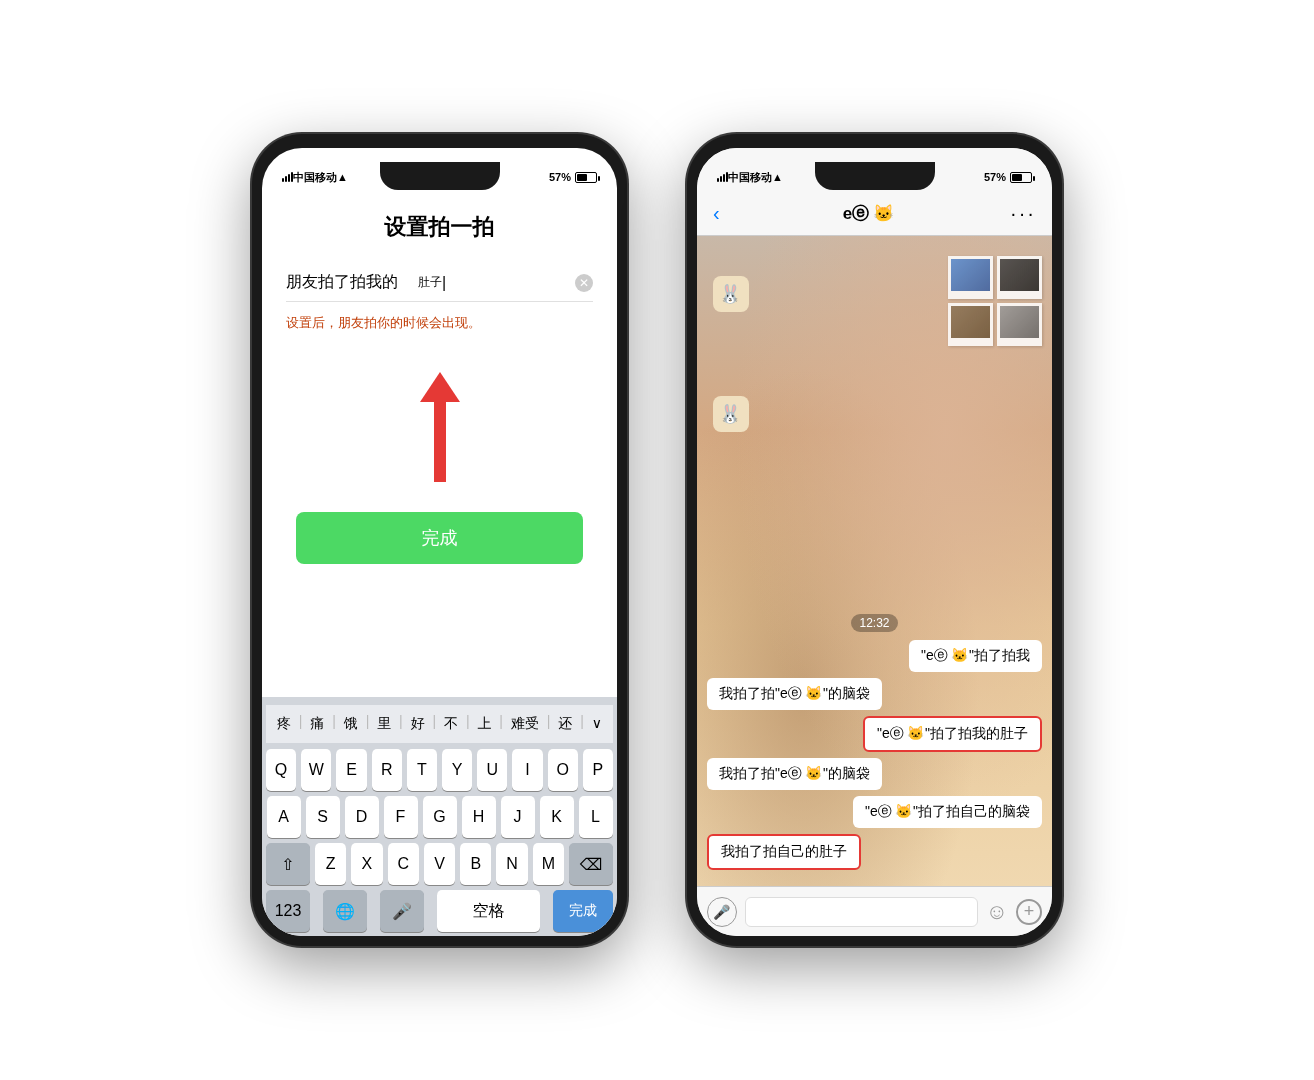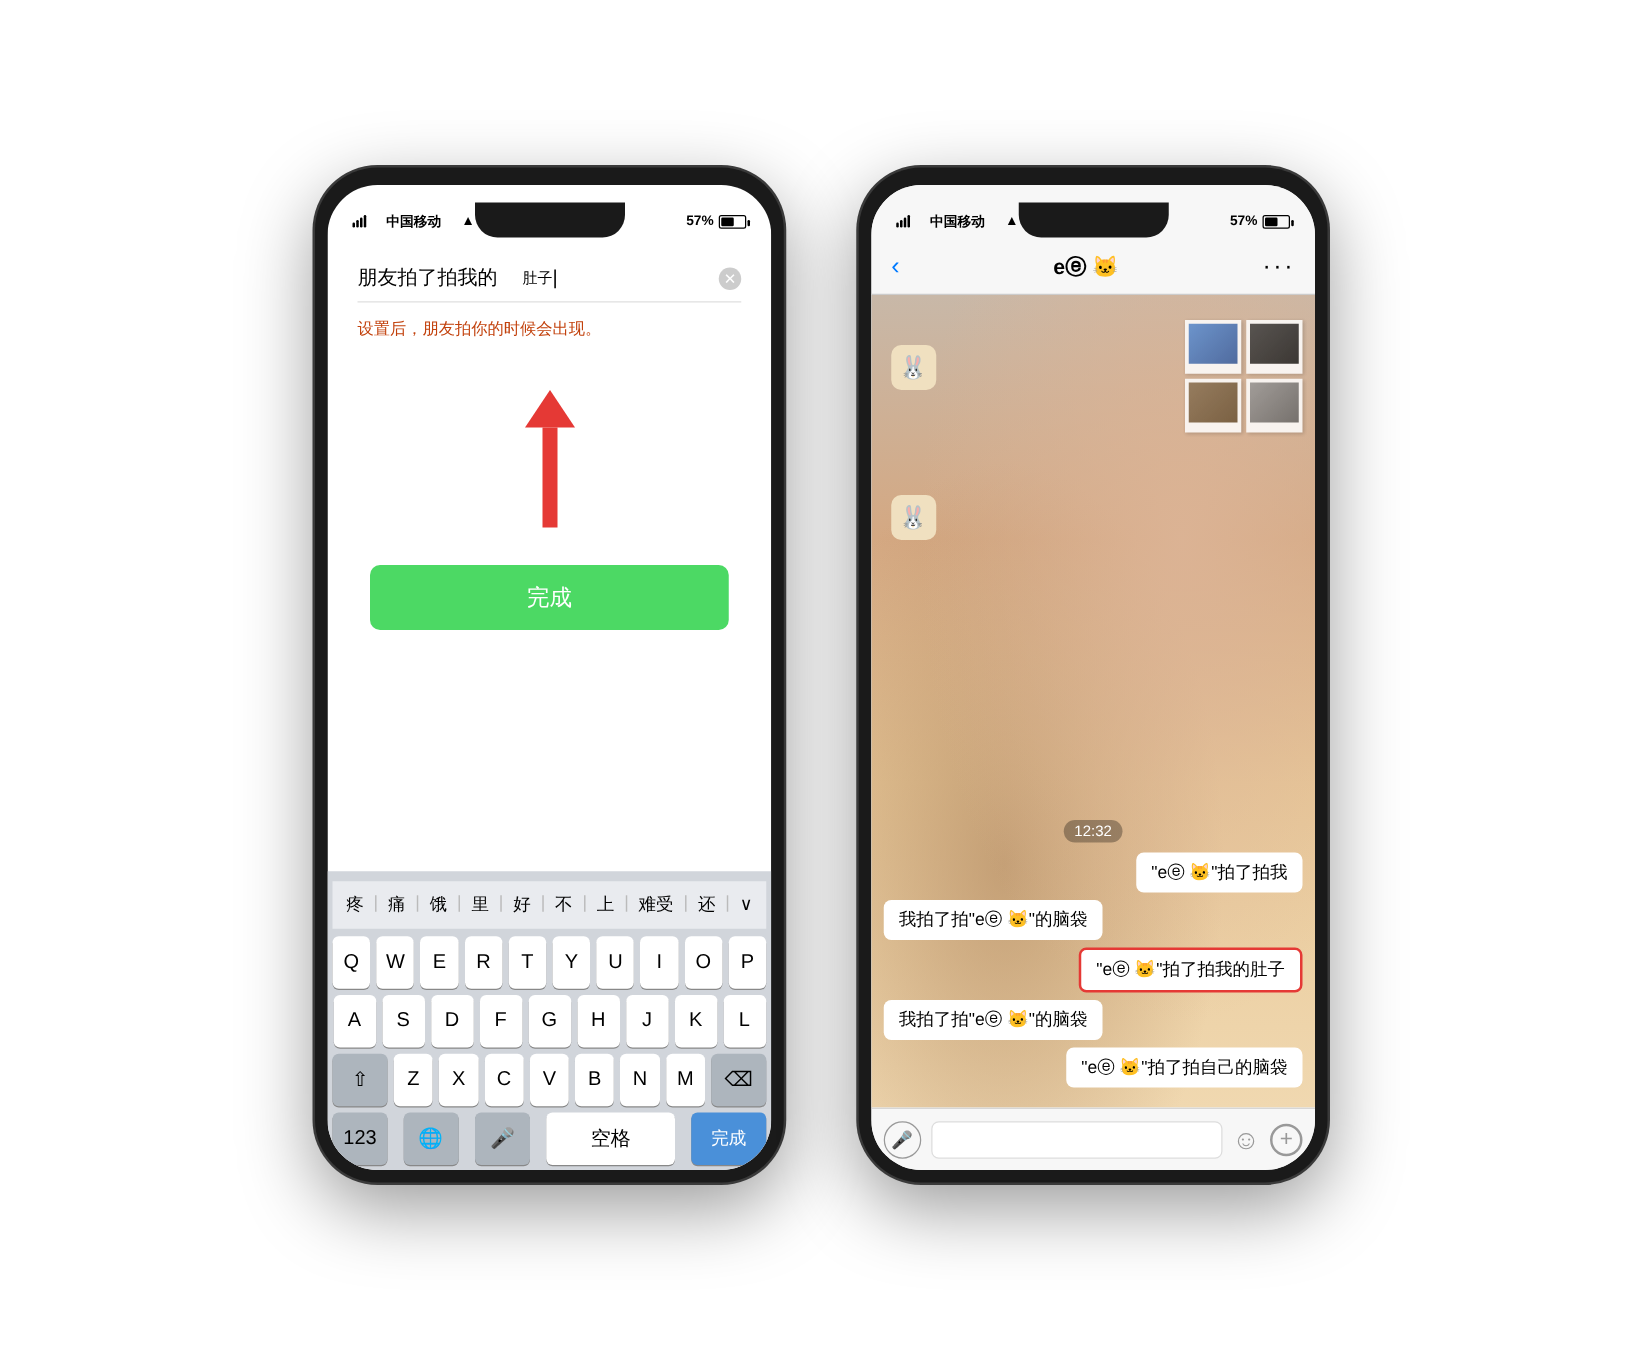--- a/index.html
+++ b/index.html
@@ -52,21 +52,21 @@
       display: flex;
       align-items: center;
       justify-content: space-between;
       padding: 0 20px;
       padding-top: 14px;
       font-size: 12px;
       font-weight: 600;
       position: relative;
       z-index: 5;
     }
-    .status-left { display: flex; align-items: center; gap: 16px; font-size: 11px; }
+    .status-left { display: flex; align-items: center; gap: 0; font-size: 11px; }
     .status-right { display: flex; align-items: center; gap: 4px; font-size: 11px; }
     .signal-bars { display: flex; align-items: flex-end; gap: 1px; height: 10px; }
     .signal-bar { width: 2px; background: #000; border-radius: 1px; }
     .wifi-icon { font-size: 11px; }
     .battery-icon {
       width: 22px; height: 11px; border: 1.5px solid #000; border-radius: 2px; position: relative; display: inline-flex; align-items: center; padding: 1px;
     }
     .battery-icon::after { content: ''; position: absolute; right: -4px; top: 3px; width: 2px; height: 5px; background: #000; border-radius: 1px; }
     .battery-fill { height: 100%; background: #000; border-radius: 1px; width: 57%; }
 
@@ -374,20 +374,21 @@
         <div class="status-right">
           <span>57%</span>
           <div class="battery-icon">
             <div class="battery-fill"></div>
           </div>
         </div>
       </div>
 
 
       <div style="flex:1; padding: 20px 24px; display:flex; flex-direction:column;">
+        <div class="shake-title">设置拍一拍</div>
 
         <div class="text-input-row">
           <span class="text-label">朋友拍了拍我的</span>
           <span style="margin:0 8px;"> </span>
           <span class="text-value">肚子</span>
           <span class="text-cursor">|</span>
           <div class="clear-btn">✕</div>
         </div>
 
         <div class="hint-text">设置后，朋友拍你的时候会出现。</div>
@@ -561,20 +562,25 @@
               <span>我拍了拍"eⓔ 🐱"的脑袋</span>
             </div>
           </div>
 
           <div class="msg-item right">
             <div class="msg-bubble">
               <span>"eⓔ 🐱"拍了拍自己的脑袋</span>
             </div>
           </div>
 
+          <div class="msg-item left">
+            <div class="msg-bubble highlighted">
+              <span>我拍了拍自己的肚子</span>
+            </div>
+          </div>
         </div>
       </div>
 
       <div class="chat-input-bar">
         <div class="chat-voice-btn">
           <span style="font-size:14px;">🎤</span>
         </div>
         <div class="chat-text-input"></div>
         <span class="chat-emoji-btn">☺</span>
         <div class="chat-plus-btn">+</div>

